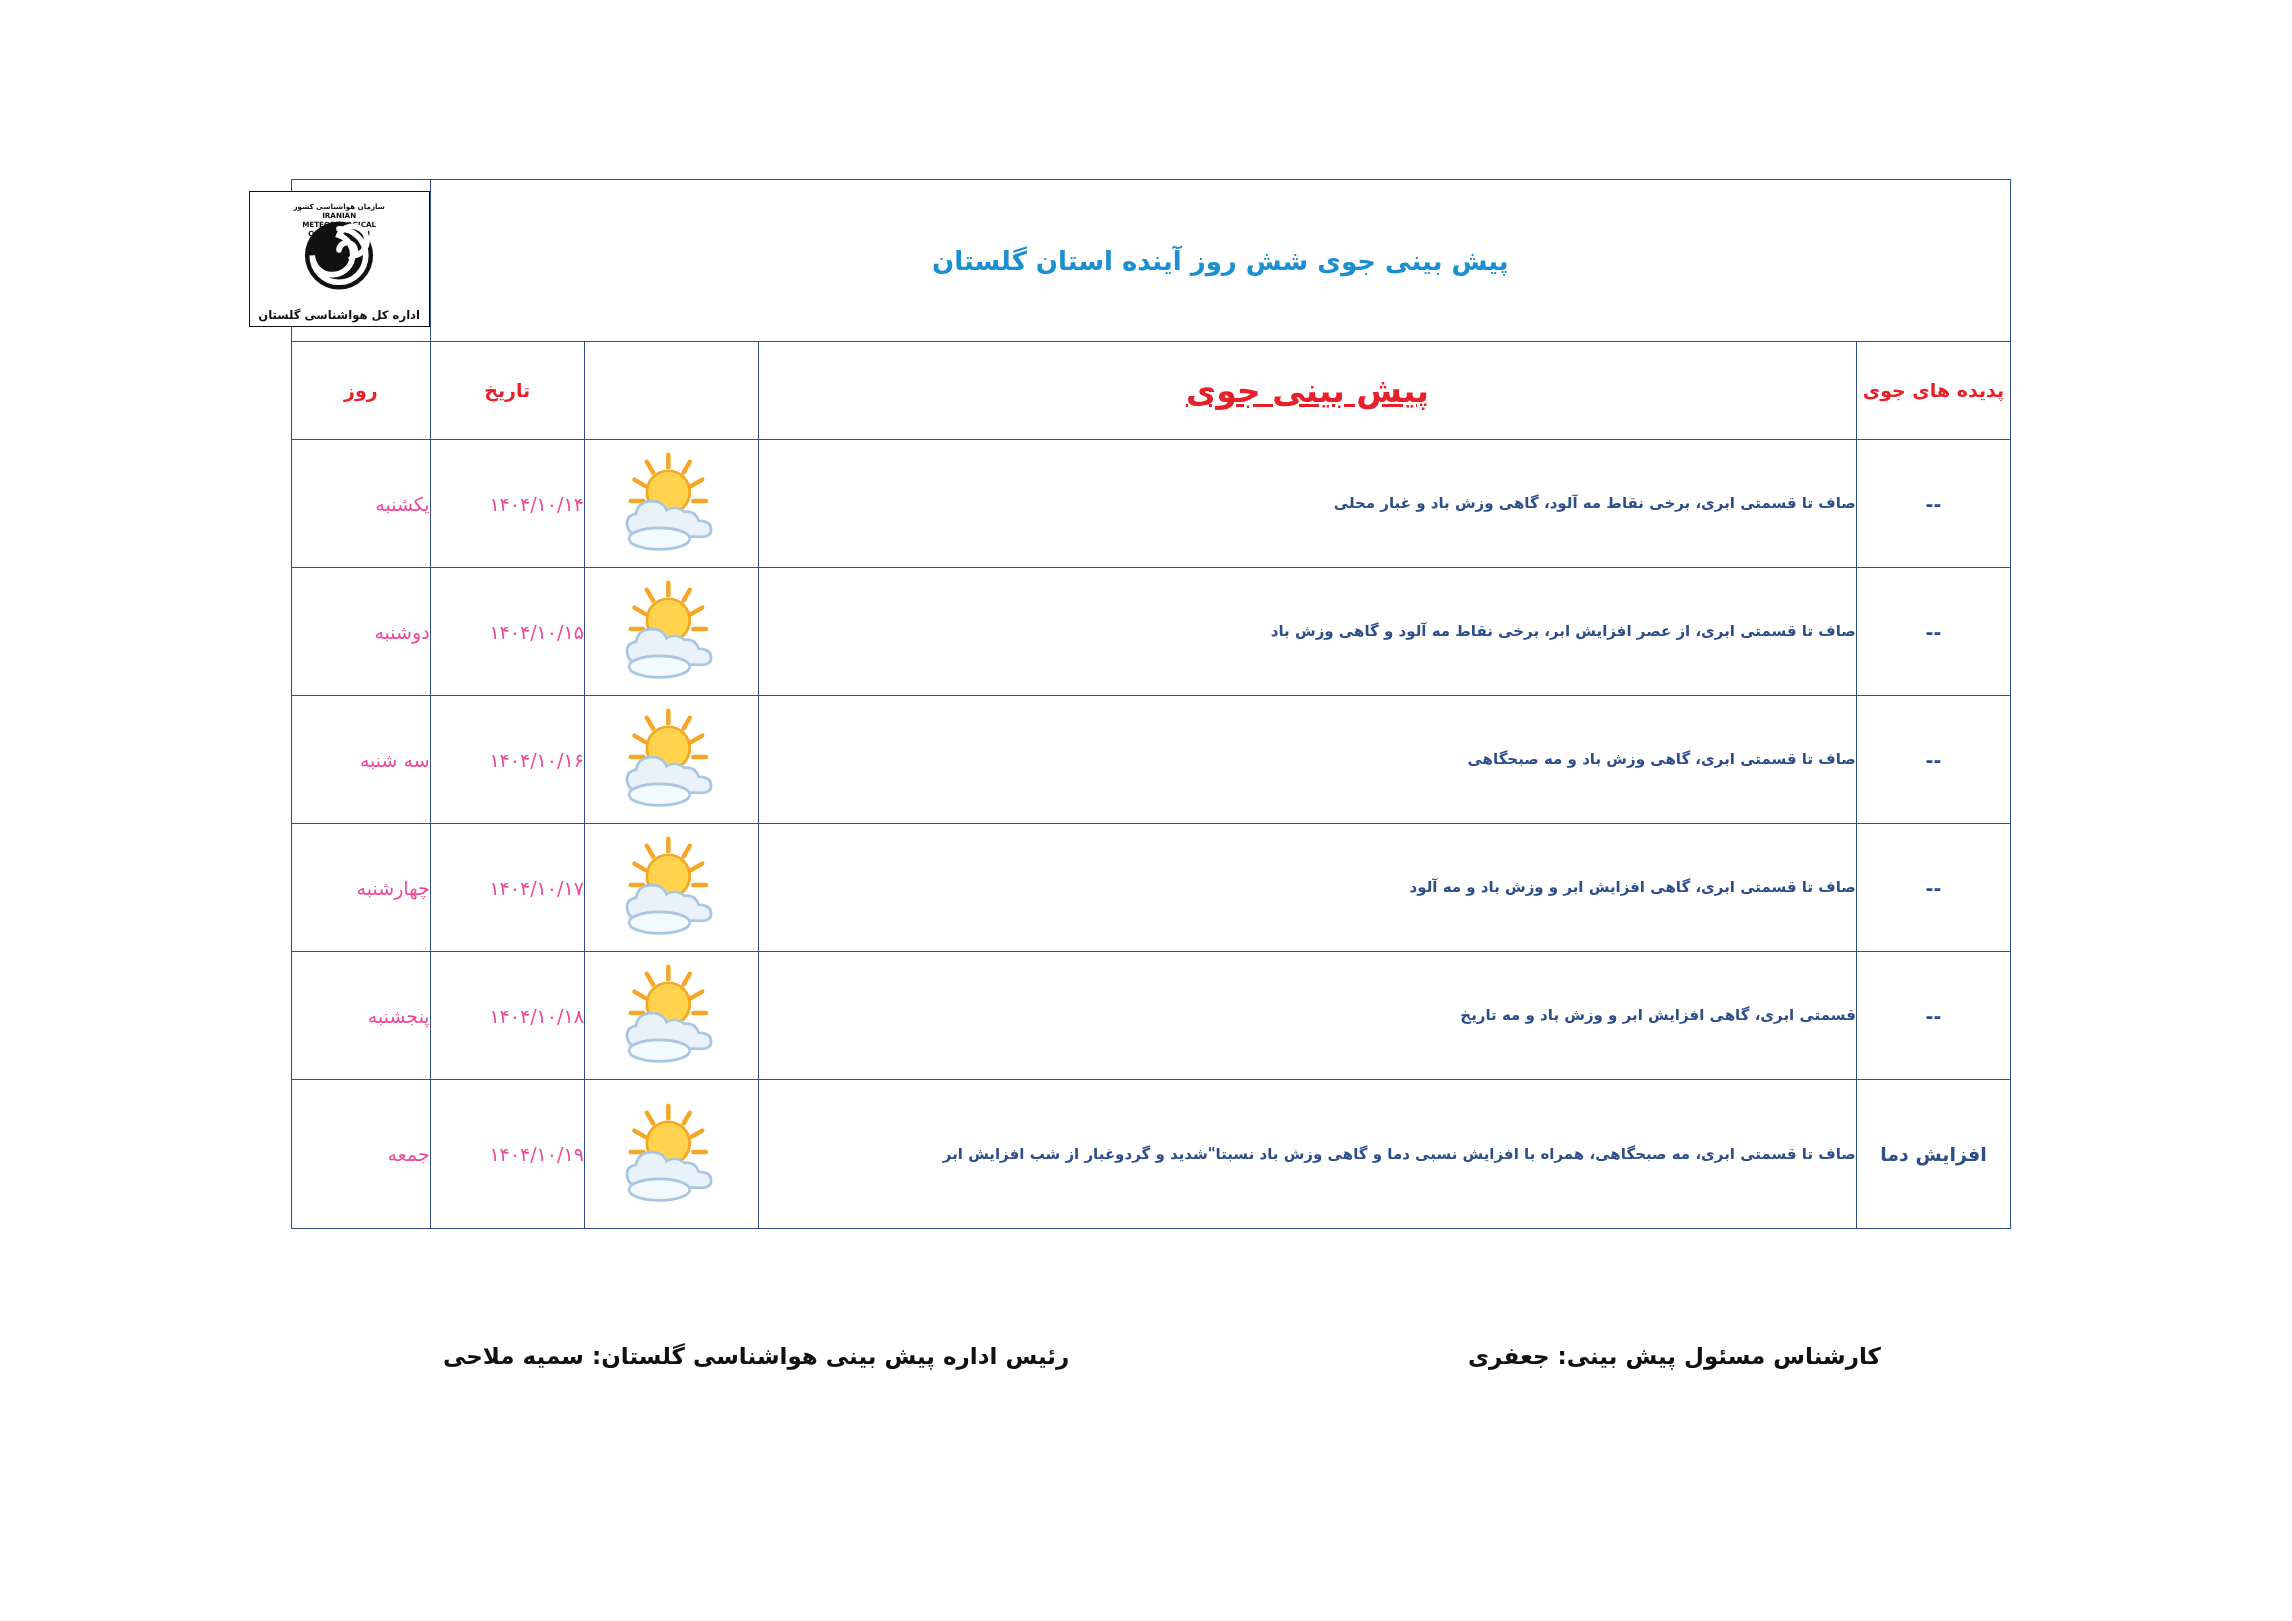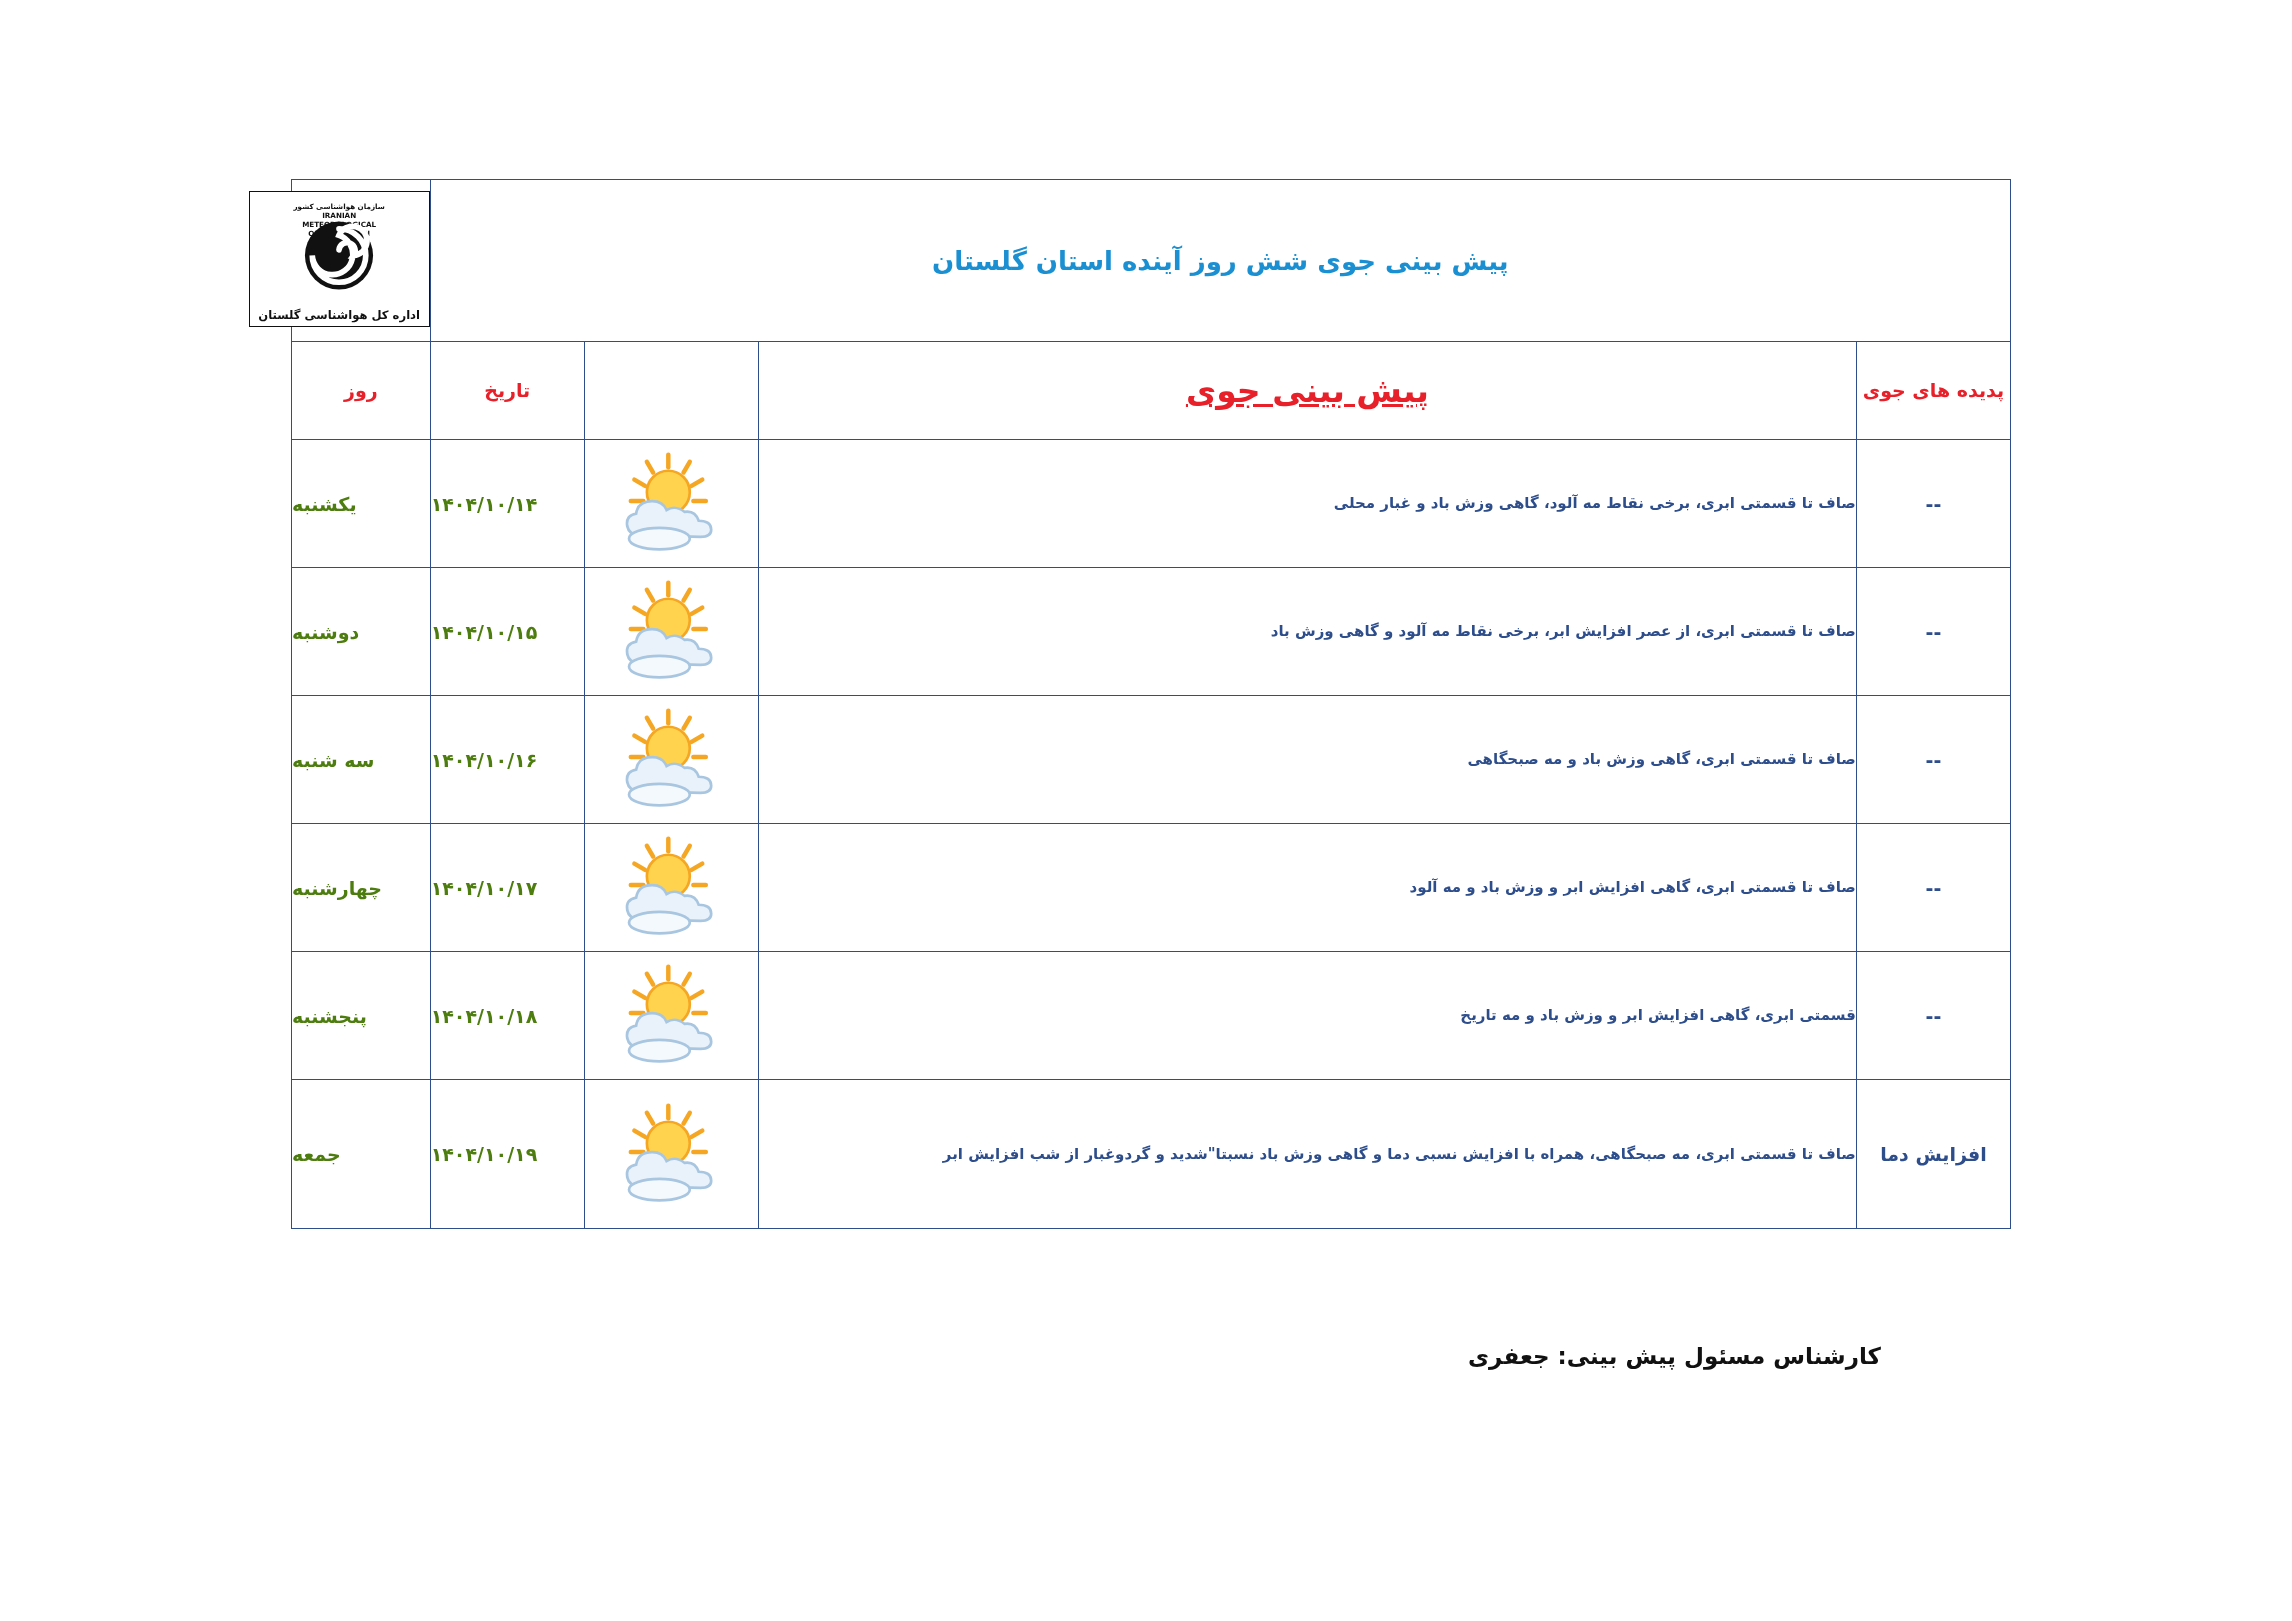--- a/index.html
+++ b/index.html
@@ -106,24 +106,24 @@
     font-size: 33px;
     text-decoration: underline;
   }
   .col-day    { width: 125px; }
   .col-date   { width: 139px; }
   .col-icon   { width: 157px; }
   .col-fc     { width: 990px; }
   .col-phen   { width: 139px; }
   
   .row-day, .row-date {
-    text-align: left;
-    color: #4d7c0f;
+    text-align: right;
+    color: #ec4899;
     font-size: 19px;
-    font-weight: bold;
+    font-weight: normal;
   }
   .row-icon {
     text-align: center;
     padding: 5.4px 0;
   }
   .row-fc {
     text-align: right;
     color: #2d4d8b;
     font-size: 15px;
     font-weight: bold;
@@ -335,16 +335,17 @@
         </td>
         <td class="row-date">۱۴۰۴/۱۰/۱۹</td>
         <td class="row-day">جمعه</td>
       </tr>
     </tbody>
       </table>
   </div>
 
   <div class="footer">
     <span class="f-right">کارشناس مسئول پیش بینی: جعفری</span>
+    <span class="f-left">رئیس اداره پیش بینی هواشناسی گلستان: سمیه ملاحی</span>
   </div>
 
 </div>
 
 
 </body></html>

